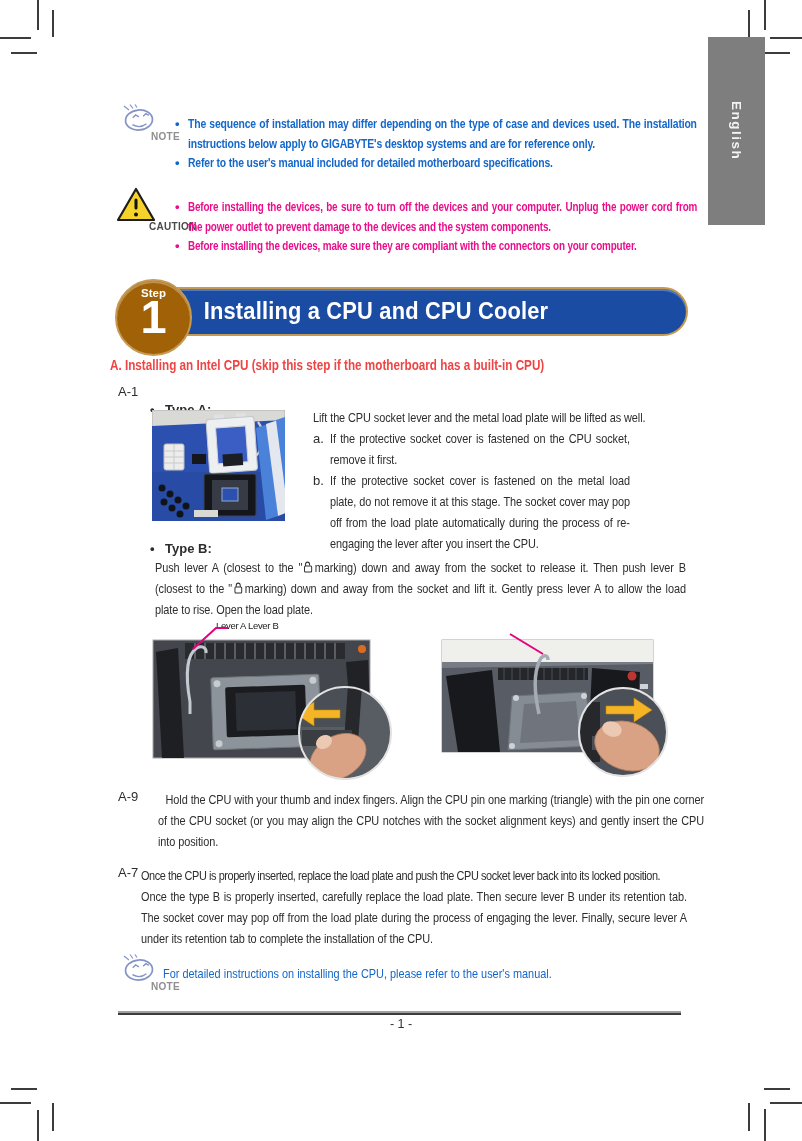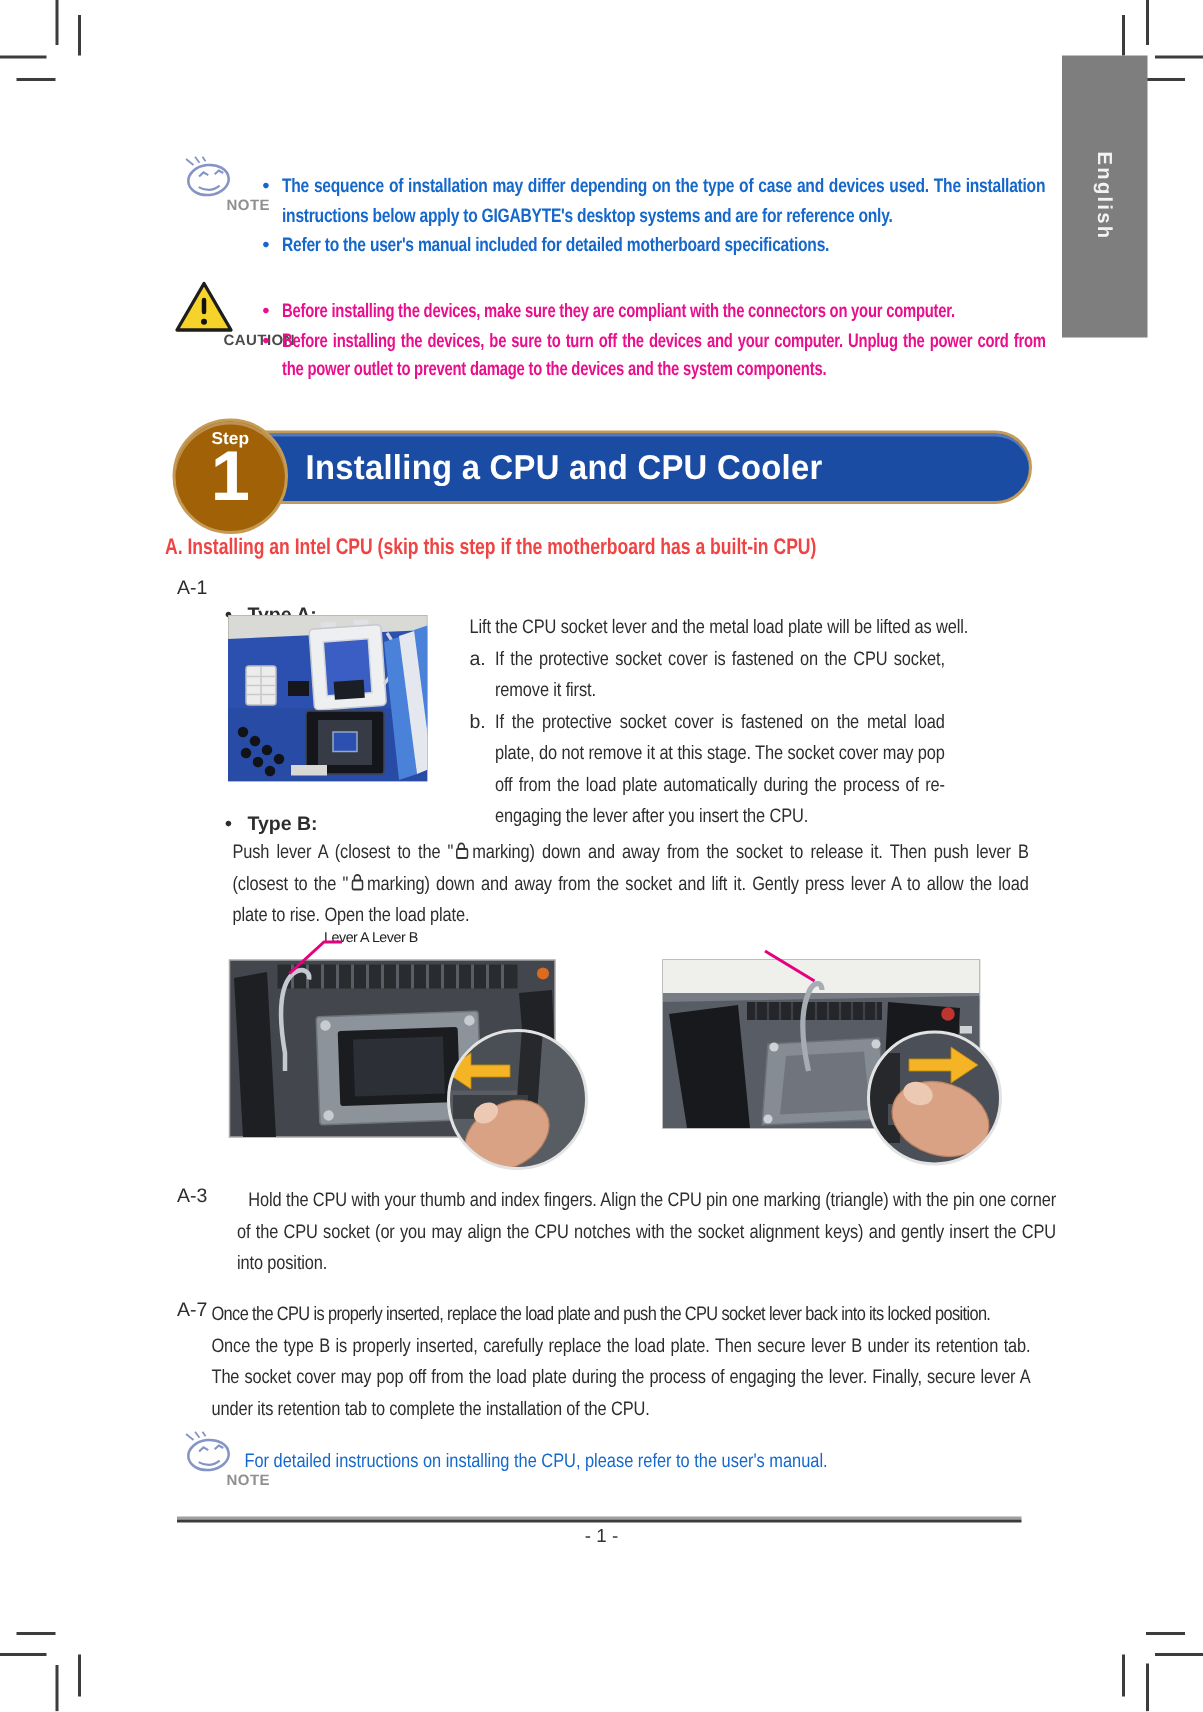--- a/index.html
+++ b/index.html
@@ -132,24 +132,24 @@
     <svg width="42" height="38" viewBox="0 0 42 38">
       <path d="M21 3 L39 34 H3 Z" fill="#f6d32a" stroke="#1d1d1d" stroke-width="2.2" stroke-linejoin="round"></path>
       <rect x="19.5" y="12.5" width="3" height="11" rx="1.5" fill="#111"></rect>
       <circle cx="21" cy="28.5" r="2" fill="#111"></circle>
     </svg>
     <div class="icon-label">CAUTION</div>
   </div>
 
   <ul class="msg-list caution-list magenta" style="top:186px">
     <li>
-        <span class="cx76">Before installing the devices, make sure they are compliant with the connectors on your computer.</span>
+        <span class="cx76">Before installing the devices, be sure to turn off the devices and your computer. Unplug the power cord from the power outlet to prevent damage to the devices and the system components.</span>
       </li>
     <li>
-        <span class="cx76">Before installing the devices, be sure to turn off the devices and your computer. Unplug the power cord from the power outlet to prevent damage to the devices and the system components.</span>
+        <span class="cx76">Before installing the devices, make sure they are compliant with the connectors on your computer.</span>
       </li>
   </ul>
 
   <div class="banner-bar">
     <span class="banner-title">Installing a CPU and CPU Cooler</span>
   </div>
   <div class="step-circle">
     <span class="step-word">Step</span>
     <span class="step-num">1</span>
   </div>
@@ -309,21 +309,21 @@
         <rect x="438" y="84" width="22" height="60" fill="#26282c"></rect>
         <rect x="452" y="118" width="28" height="14" fill="#4a4e54"></rect>
         <ellipse cx="487" cy="128" rx="33" ry="24" fill="#d9a284" stroke="#b9805f" stroke-width=".8" transform="rotate(18 487 128)"></ellipse>
         <ellipse cx="472" cy="111" rx="10" ry="7.5" fill="#ecc9b2" transform="rotate(18 472 111)"></ellipse>
         <polygon points="512,92 494,80 494,88 466,88 466,96 494,96 494,104" fill="#f5b326" stroke="#c28a00" stroke-width=".6"></polygon>
       </g>
       <circle cx="483" cy="114" r="44" fill="none" stroke="#e3e3e3" stroke-width="2"></circle>
     </g>
   </svg>
 
-  <div class="label" style="left:118px;top:789px">A-3</div>
+  <div class="label" style="left:118px;top:789px">A-9</div>
   <div class="body-blk" style="left:158px;top:789px;width:546px">
     <span class="cx84" style="width:650px;text-indent:9px">Hold the CPU with your thumb and index fingers. Align the CPU pin one marking (triangle) with the pin one corner of the CPU socket (or you may align the CPU notches with the socket alignment keys) and gently insert the CPU into position.</span>
   </div>
 
   <div class="label" style="left:118px;top:865px">A-7</div>
   <div class="body-blk" style="left:141px;top:865px;width:546px">
     <span class="cx84" style="width:650px">
       <span class="squeeze">Once the CPU is properly inserted, replace the load plate and push the CPU socket lever back into its locked position.</span><span>Once the type B is properly inserted, carefully replace the load plate. Then secure lever B under its retention tab. The socket cover may pop off from the load plate during the process of engaging the lever. Finally, secure lever A under its retention tab to complete the installation of the CPU.</span>
     </span>
   </div>

